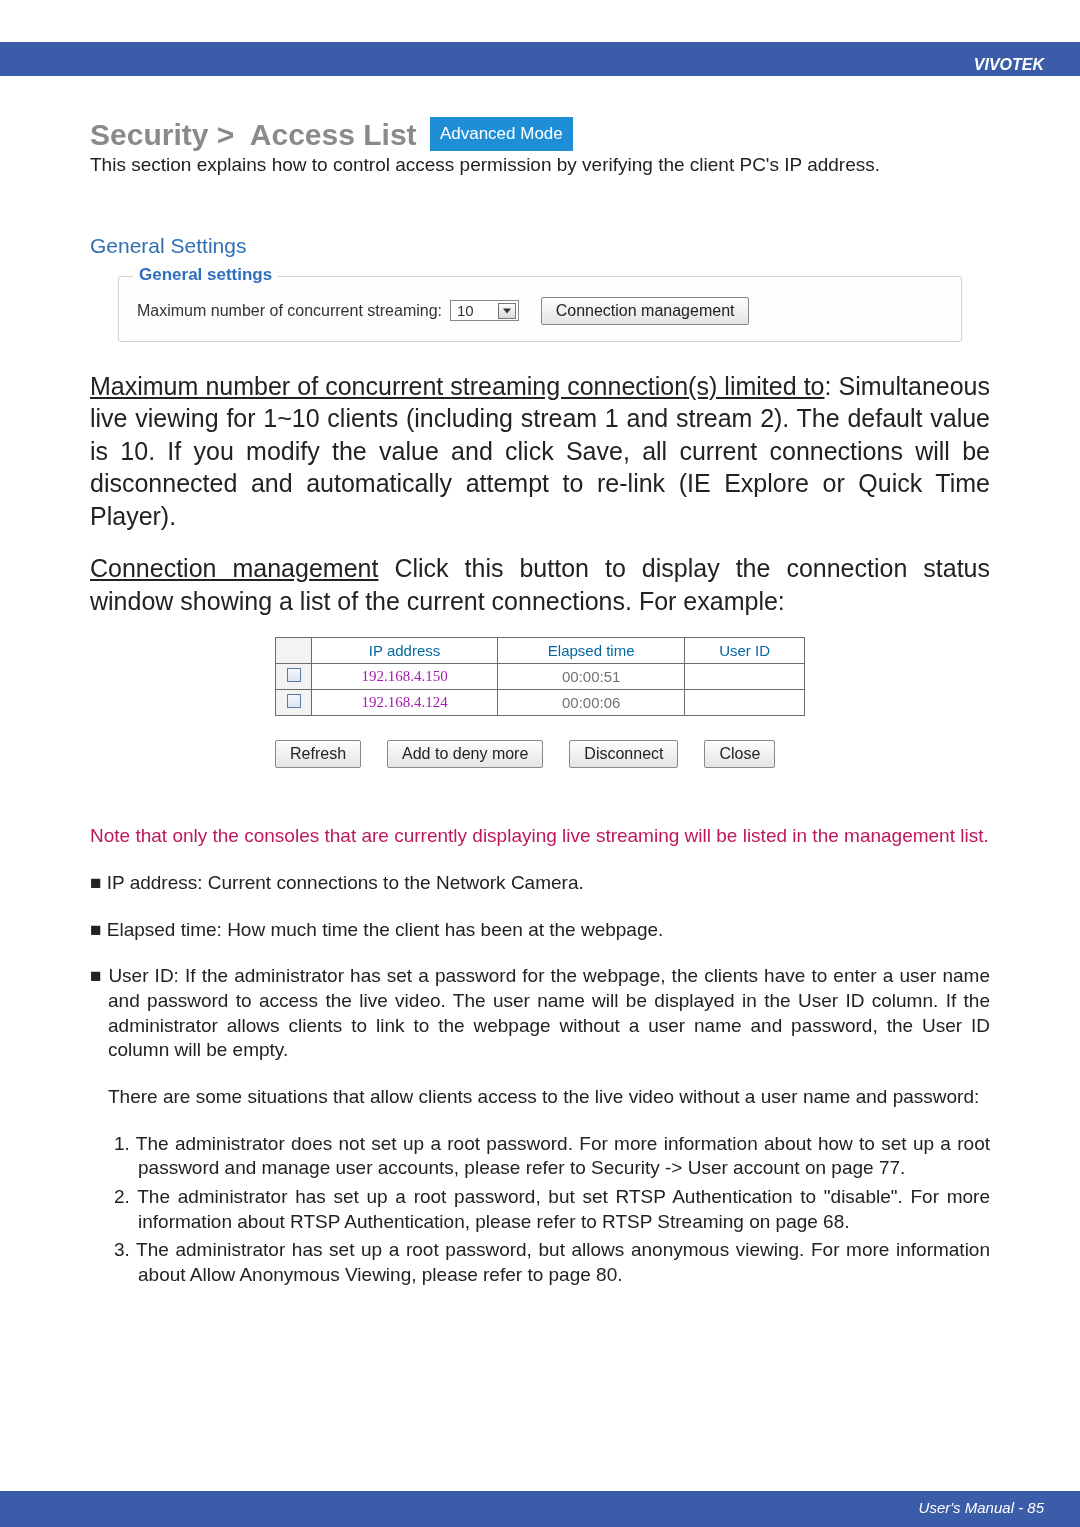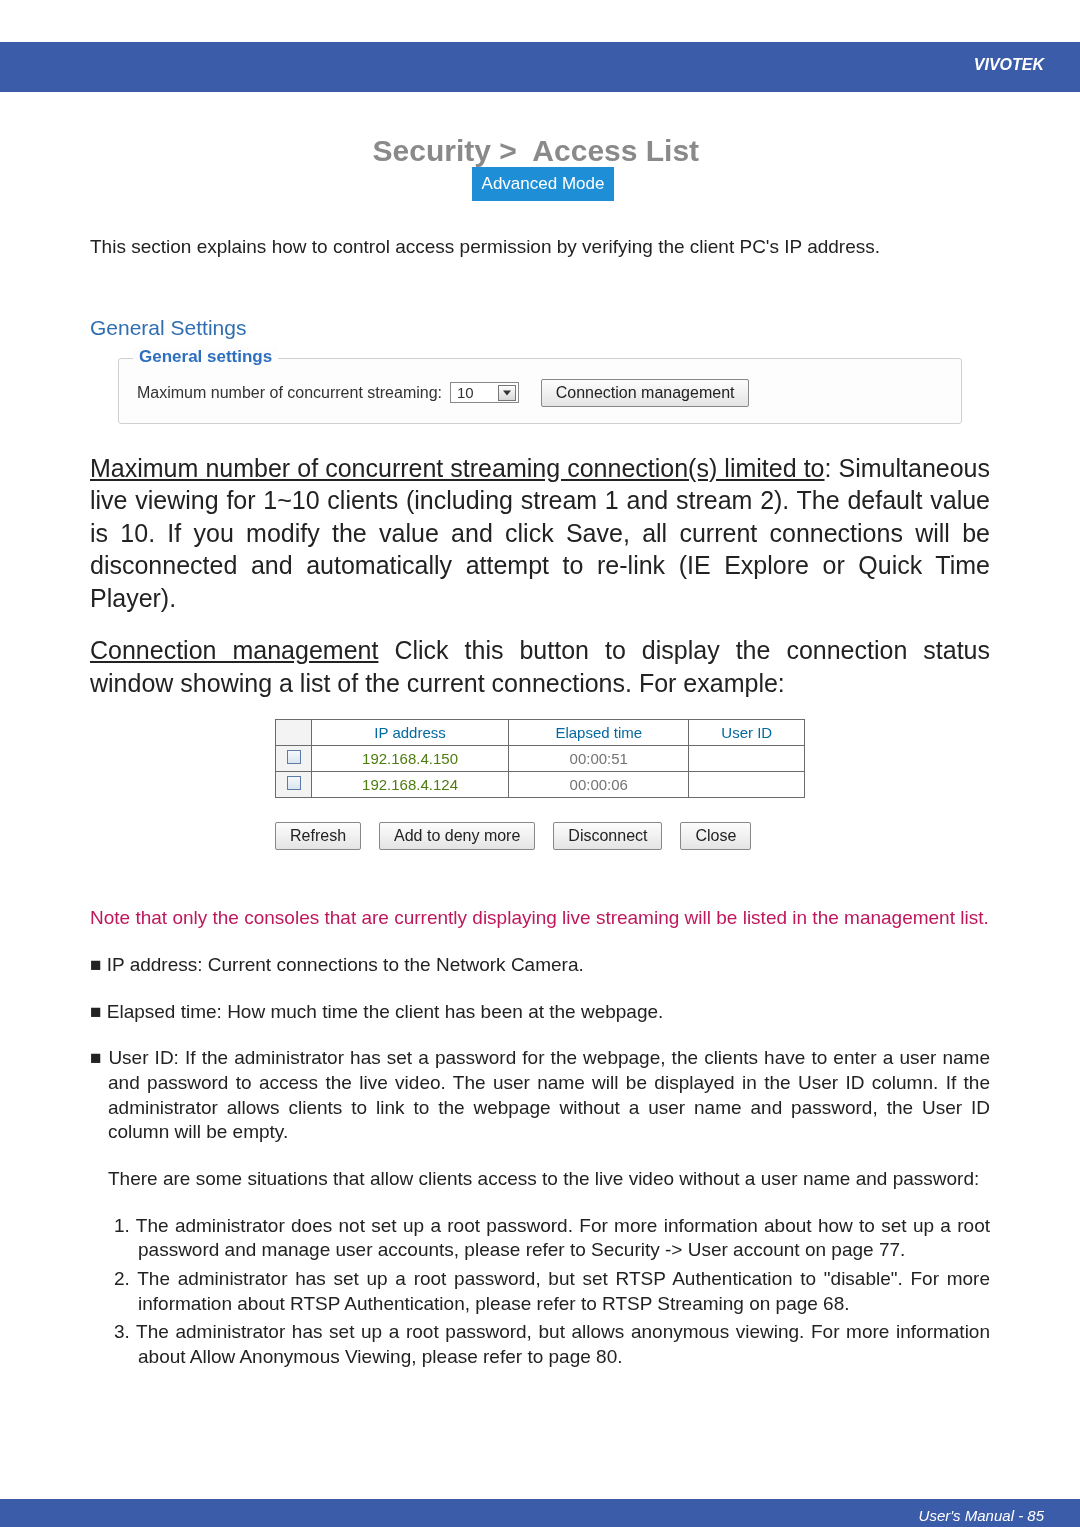--- a/index.html
+++ b/index.html
@@ -9,40 +9,38 @@
     width: 1080px;
     height: 1527px;
     position: relative;
   }
   .top-bar {
     background: #fff;
     height: 42px;
   }
   .brand-bar {
     background: #3b5ca8;
-    height: 50px;
+    height: 34px;
     color: #fff;
     font-style: italic;
     font-weight: bold;
     font-size: 16px;
     text-align: right;
     padding: 14px 36px 0 0;
   }
   .content {
     padding: 42px 90px 0 90px;
   }
   h1.page-title {
     color: #8a8a8a;
     font-size: 30px;
     font-weight: bold;
-    margin-bottom: 34px;
     display: flex;
-    align-items: center;
+    align-items: flex-start;
     flex-wrap: wrap;
-    flex-direction: column;
   }
   .title-seg { white-space: pre; }
   .mode-badge {
     display: inline-block;
     background: #1e8fd6;
     color: #fff;
     font-size: 17px;
     font-weight: normal;
     padding: 3px 6px;
     border: 3px solid #1e8fd6;
@@ -142,31 +140,31 @@
     padding: 4px 6px;
     background: #fff;
   }
   table.conn th {
     color: #0369a1;
     font-weight: normal;
     background: #fff;
   }
   table.conn td.ck { width: 36px; background: #f3f3f3; }
   table.conn th.ck { width: 36px; background: #f3f3f3; }
-  table.conn td.ip { color: #4d7c0f; }
+  table.conn td.ip { color: #a21caf; font-family: Liberation Serif, serif; }
   table.conn td.et { color: #737373; }
   .checkbox {
     width: 14px; height: 14px; display: inline-block;
     border: 1px solid #5b7aa8;
     background: linear-gradient(#f5f8fb,#dbe4ef);
   }
   .btn-row {
     margin-top: 24px;
     display: flex;
-    gap: 18px;
+    gap: 26px;
     justify-content: flex-start;
   }
 
   .blue-note {
     color: #be185d;
     font-size: 19px;
     line-height: 1.3;
     text-align: justify;
     margin: 56px 0 22px 0;
   }
@@ -192,21 +190,21 @@
   .footer {
     position: absolute;
     left: 0; bottom: 0;
     width: 100%;
     background: #3b5ca8;
     color: #fff;
     font-style: italic;
     font-size: 15px;
     text-align: right;
     padding: 8px 36px;
-    height: 28px;
+    height: 36px;
   }
 </style>
 </head>
 <body>
 
 <div class="top-bar"></div>
 <div class="brand-bar">
   <span>VIVOTEK</span>
 </div>
 

